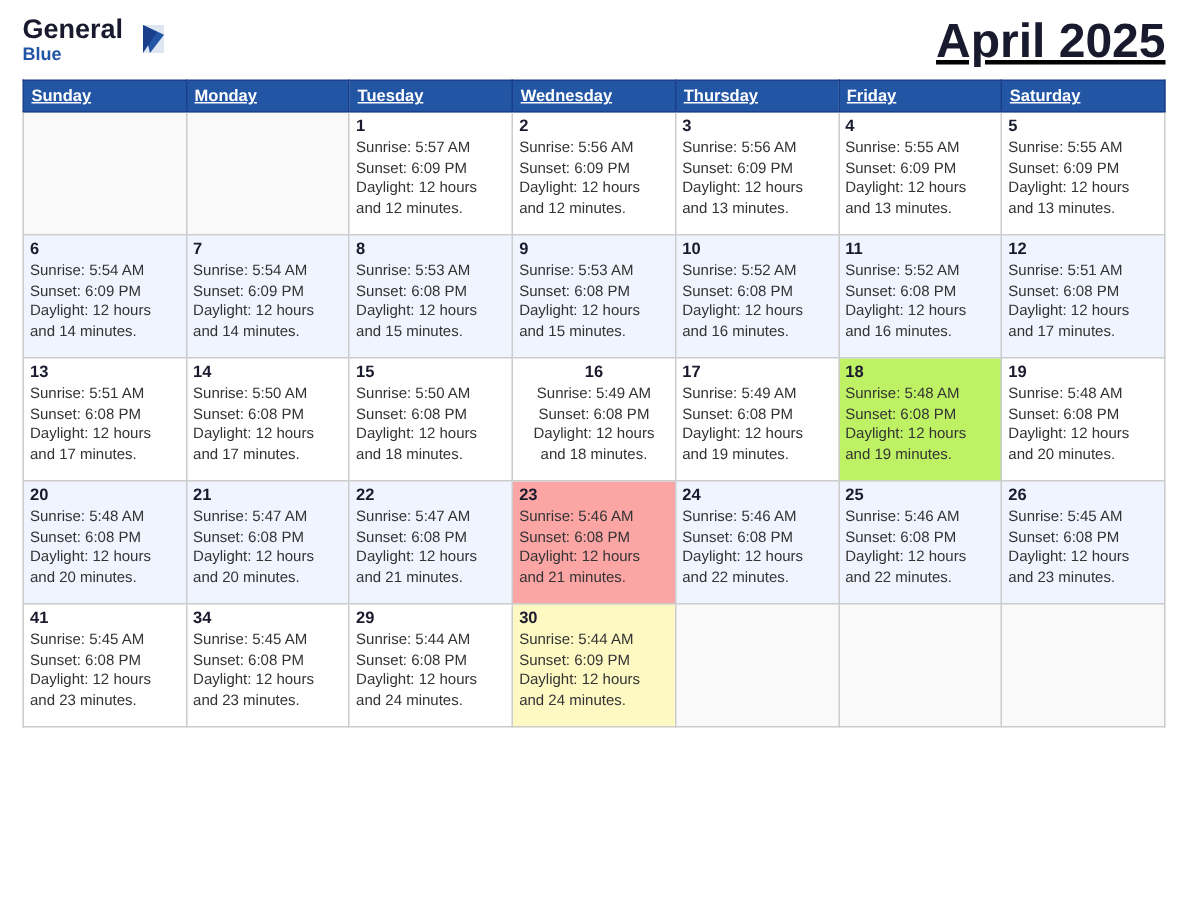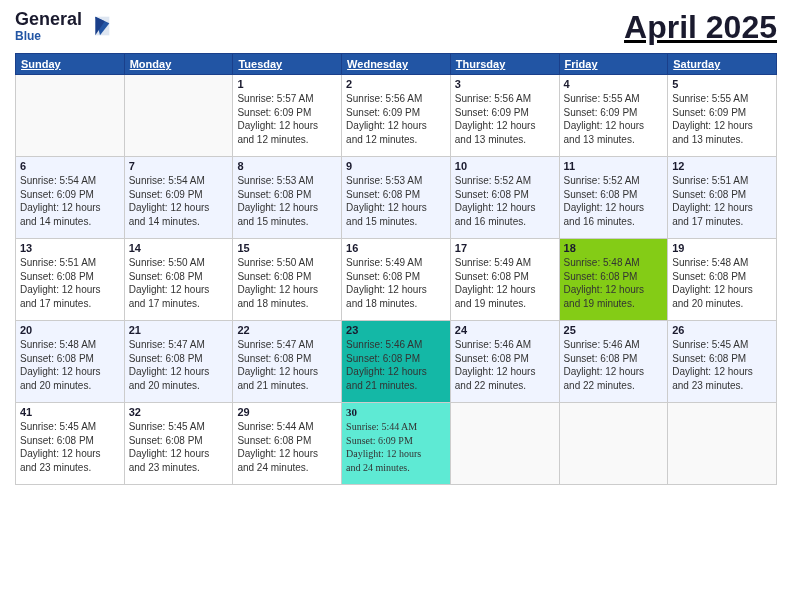--- a/index.html
+++ b/index.html
@@ -228,35 +228,35 @@
 Daylight: 12 hours
 and 17 minutes.</div>
           </td>
           <td style="background: rgb(255, 255, 255); margin-left: 36px;">
             <span class="day-num">15</span>
             <div class="day-info" style="white-space: pre-line;">Sunrise: 5:50 AM
 Sunset: 6:08 PM
 Daylight: 12 hours
 and 18 minutes.</div>
           </td>
-          <td style="background: rgb(255, 255, 255);">
+          <td style="background: rgb(255, 255, 255); text-align: center;">
             <span class="day-num">16</span>
             <div class="day-info" style="white-space: pre-line;">Sunrise: 5:49 AM
 Sunset: 6:08 PM
 Daylight: 12 hours
 and 18 minutes.</div>
           </td>
           <td style="background: rgb(255, 255, 255); margin-left: 20px;">
             <span class="day-num">17</span>
             <div class="day-info" style="white-space: pre-line;">Sunrise: 5:49 AM
 Sunset: 6:08 PM
 Daylight: 12 hours
 and 19 minutes.</div>
           </td>
-          <td style="background: #84cc16;">
+          <td style="background: #bef264;">
             <span class="day-num">18</span>
             <div class="day-info" style="white-space: pre-line;">Sunrise: 5:48 AM
 Sunset: 6:08 PM
 Daylight: 12 hours
 and 19 minutes.</div>
           </td>
           <td style="background: rgb(255, 255, 255);">
             <span class="day-num">19</span>
             <div class="day-info" style="white-space: pre-line;">Sunrise: 5:48 AM
 Sunset: 6:08 PM
@@ -279,21 +279,21 @@
 Daylight: 12 hours
 and 20 minutes.</div>
           </td>
           <td style="background: rgb(240, 244, 255);">
             <span class="day-num">22</span>
             <div class="day-info" style="white-space: pre-line;">Sunrise: 5:47 AM
 Sunset: 6:08 PM
 Daylight: 12 hours
 and 21 minutes.</div>
           </td>
-          <td style="background: #14b8a6;">
+          <td style="background: #fca5a5;">
             <span class="day-num">23</span>
             <div class="day-info" style="white-space: pre-line;">Sunrise: 5:46 AM
 Sunset: 6:08 PM
 Daylight: 12 hours
 and 21 minutes.</div>
           </td>
           <td style="background: rgb(240, 244, 255);">
             <span class="day-num">24</span>
             <div class="day-info" style="white-space: pre-line;">Sunrise: 5:46 AM
 Sunset: 6:08 PM
@@ -317,34 +317,34 @@
         </tr>
         <tr>
           <td style="background: rgb(255, 255, 255);">
             <span class="day-num">41</span>
             <div class="day-info" style="white-space: pre-line;">Sunrise: 5:45 AM
 Sunset: 6:08 PM
 Daylight: 12 hours
 and 23 minutes.</div>
           </td>
           <td style="background: rgb(255, 255, 255);">
-            <span class="day-num">32</span>
+            <span class="day-num">34</span>
             <div class="day-info" style="white-space: pre-line;">Sunrise: 5:45 AM
 Sunset: 6:08 PM
 Daylight: 12 hours
 and 23 minutes.</div>
           </td>
           <td style="background: rgb(255, 255, 255);">
             <span class="day-num">29</span>
             <div class="day-info" style="white-space: pre-line;">Sunrise: 5:44 AM
 Sunset: 6:08 PM
 Daylight: 12 hours
 and 24 minutes.</div>
           </td>
-          <td style="background: #5eead4; font-family: Liberation Serif, serif;">
+          <td style="background: #fef9c3;">
             <span class="day-num">30</span>
             <div class="day-info" style="white-space: pre-line;">Sunrise: 5:44 AM
 Sunset: 6:09 PM
 Daylight: 12 hours
 and 24 minutes.</div>
           </td>
           <td class="empty-cell" style="background: rgb(249, 249, 249);"></td>
           <td class="empty-cell" style="background: rgb(249, 249, 249);"></td>
           <td class="empty-cell" style="background: rgb(249, 249, 249);"></td>
         </tr>

